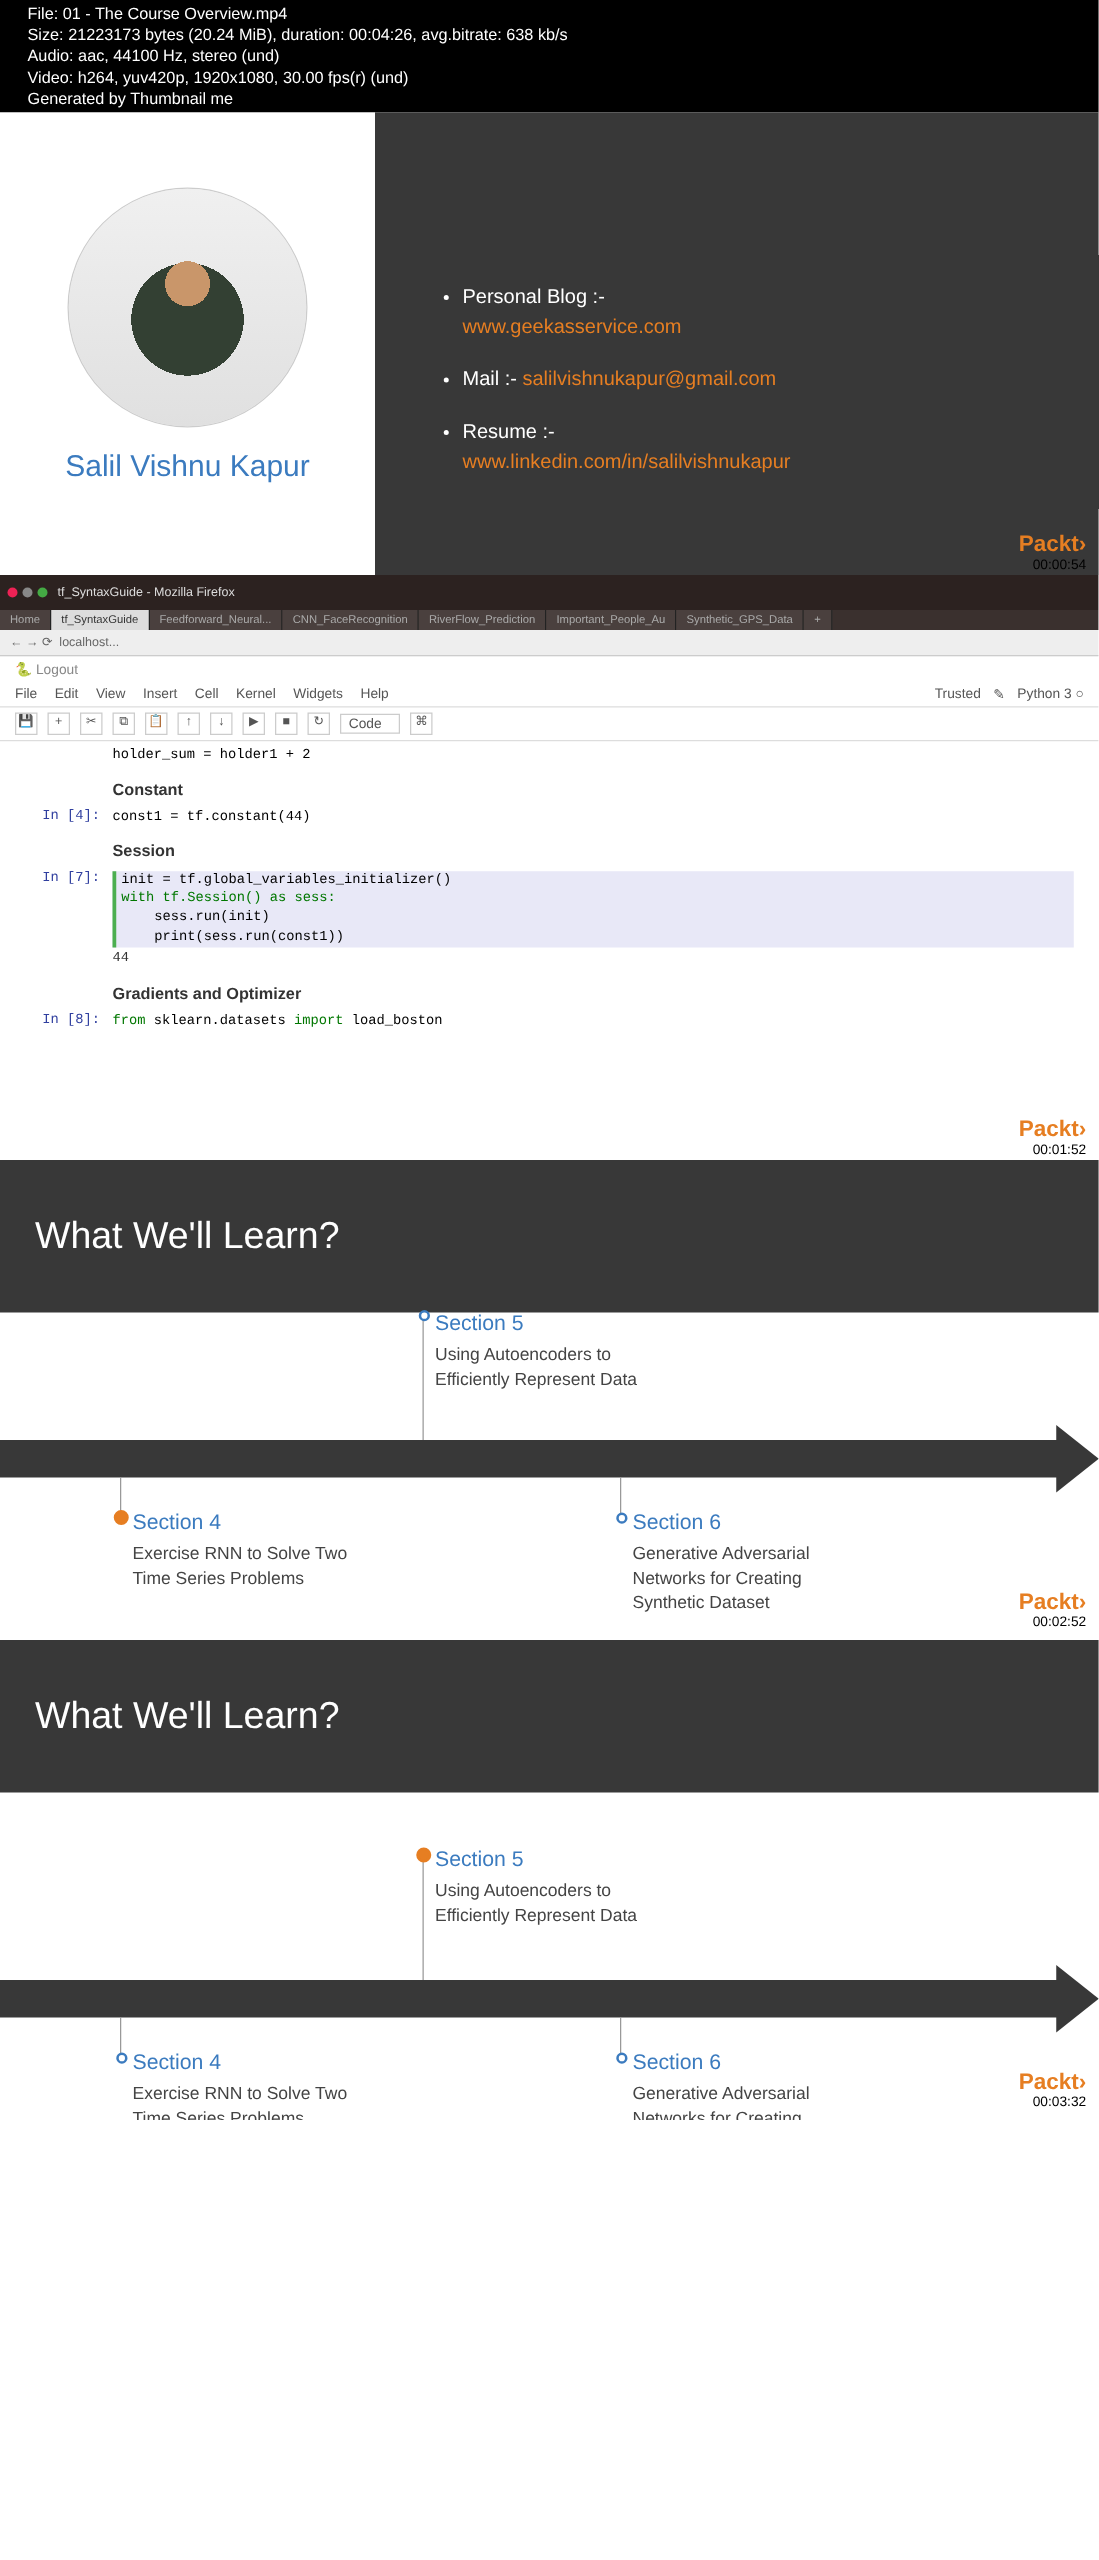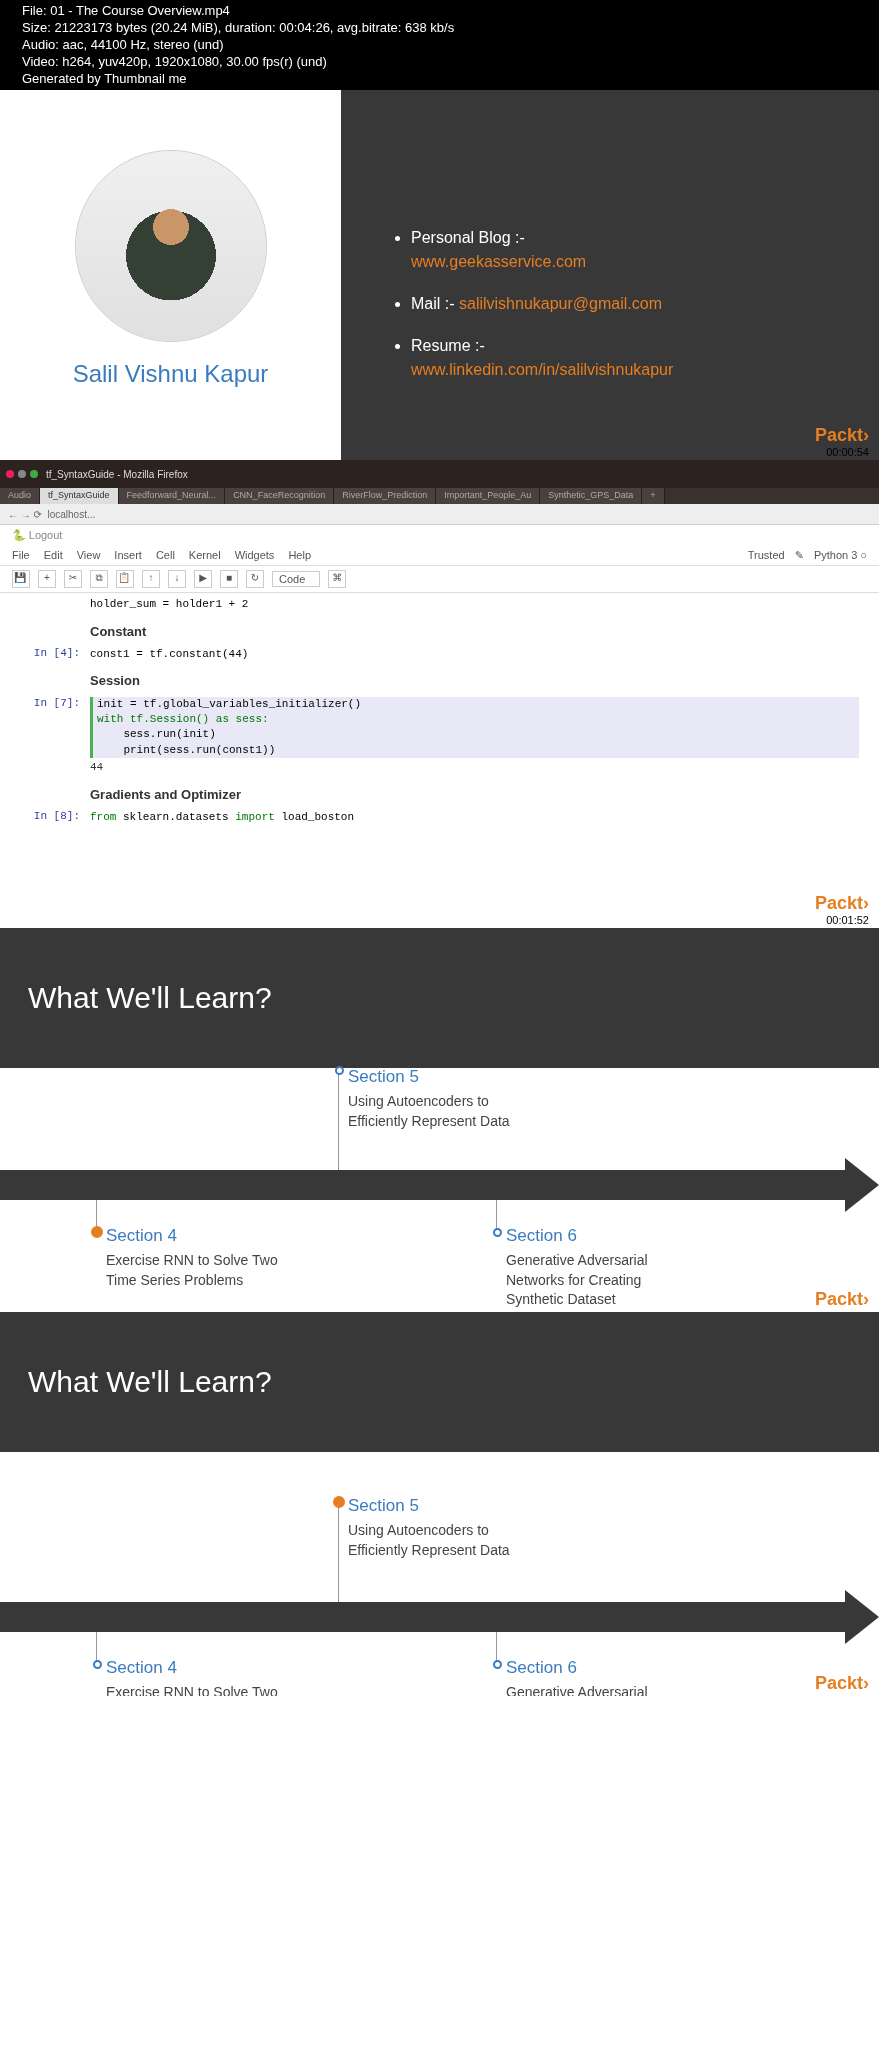--- a/index.html
+++ b/index.html
@@ -1,20 +1,20 @@
 <!DOCTYPE html>
 <html><head>
 <meta charset="utf-8">
 <style>
 body{margin:0;font-family:"Segoe UI",Arial,sans-serif;background:#fff;width:879px}
 .metadata{background:#000;color:#fff;font-size:13px;padding:3px 22px;line-height:1.3}
 
 
 .slide1{display:flex;height:370px}
-.slide1 .left{width:341px;background:#fff;display:flex;flex-direction:column;align-items:center;padding-top:60px}
+.slide1 .left{width:300px;background:#fff;display:flex;flex-direction:column;align-items:center;padding-top:60px}
 .avatar{width:190px;height:190px;border-radius:50%;background:radial-gradient(circle at 50% 35%,#d4a77a 0 15%,#3d4a3a 15% 28%,#eee 28% 100%);position:relative;overflow:hidden;border:1px solid #ccc}
 .avatar::before{content:"";position:absolute;inset:0;background:
   radial-gradient(circle at 50% 40%,#c9966a 0 18px,transparent 18px),
   radial-gradient(circle at 50% 55%,#334033 0 45px,transparent 45px),
   linear-gradient(#f0f0f0,#e0e0e0)}
 .author-name{color:#3b7bbf;font-size:24px;margin-top:18px;font-weight:400}
 .slide1 .right{flex:1;background:#383838;color:#fff;padding:120px 30px 0 50px;font-size:16px;position:relative}
 .slide1 ul{list-style:disc;padding-left:20px}
 .slide1 li{margin-bottom:18px;line-height:1.5}
 .orange{color:#e67e22}
@@ -48,21 +48,21 @@
 .cell{display:flex;margin-bottom:2px}
 .prompt{width:60px;text-align:right;color:#303f9f;padding-right:10px;flex-shrink:0}
 .cell-content{flex:1;white-space:pre;line-height:1.4}
 .heading{font-family:"Segoe UI",Arial;font-weight:bold;color:#333;font-size:13px;margin:8px 0 4px}
 .cell.highlighted .cell-content{background:#e8e8f7;border-left:3px solid #4caf50;padding-left:4px}.kw{color:#070}
 .out{color:#333}
 .slide2 .packt-corner{color:#000}
 
 
 .slide-learn{height:384px;position:relative;background:#fff}
-.learn-header{background:#383838;color:#fff;height:140px;display:flex;align-items:center;padding-left:28px;font-size:30px;font-weight:300}
+.learn-header{background:#383838;color:#fff;height:122px;display:flex;align-items:center;padding-left:28px;font-size:30px;font-weight:300}
 .learn-body{position:relative;height:256px}
 .arrow-line{position:absolute;top:102px;left:0;right:20px;height:30px;background:#383838}
 .arrow-head{position:absolute;right:0;top:90px;width:0;height:0;border-left:34px solid #383838;border-top:27px solid transparent;border-bottom:27px solid transparent}
 .sec-block{position:absolute;width:180px;font-size:14px;color:#444;line-height:1.4}
 .sec-title{color:#3b7bbf;font-size:17px;margin-bottom:3px}
 .stem{position:absolute;width:1px;background:#999}
 .sec-dot{width:8px;height:8px;border-radius:50%;background:#fff;border:2px solid #e67e22;position:absolute}
 .sec-dot.blue{border-color:#3b7bbf;width:5px;height:5px}
 .filled{background:#e67e22}
 </style>
@@ -98,21 +98,21 @@
 <div class="slide2">
   <div class="browser-chrome">
     <div class="dots">
         <span class="dot"></span>
         <span class="dot d2"></span>
         <span class="dot d3"></span>
       </div>
     <span>tf_SyntaxGuide - Mozilla Firefox</span>
   </div>
   <div class="tab-bar">
-    <span>Audio</span>
+    <span>Home</span>
     <span class="active">tf_SyntaxGuide</span>
     <span>Feedforward_Neural...</span>
     <span>CNN_FaceRecognition</span>
     <span>RiverFlow_Prediction</span>
     <span>Important_People_Au</span>
     <span>Synthetic_GPS_Data</span>
     <span>+</span>
   </div>
   <div class="addr-bar">← → ⟳&nbsp;&nbsp;localhost...</div>
 

